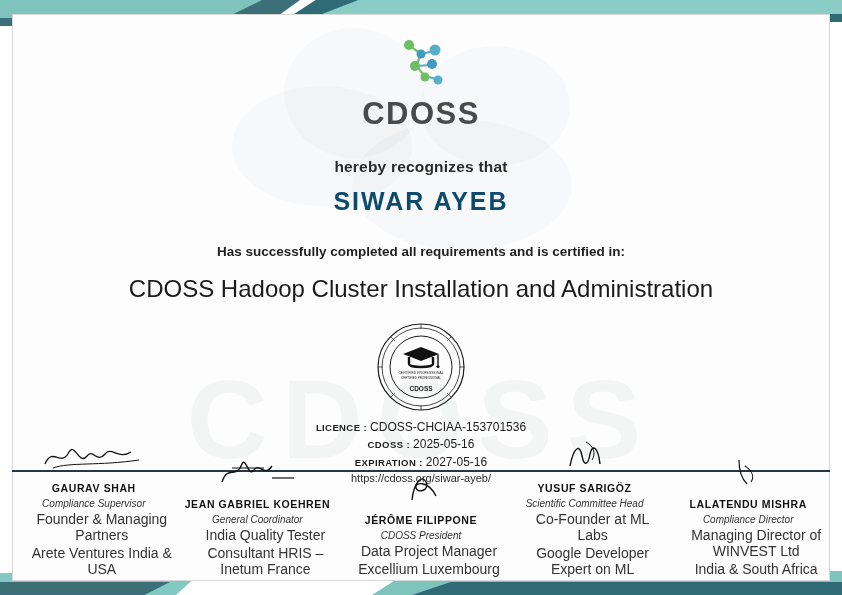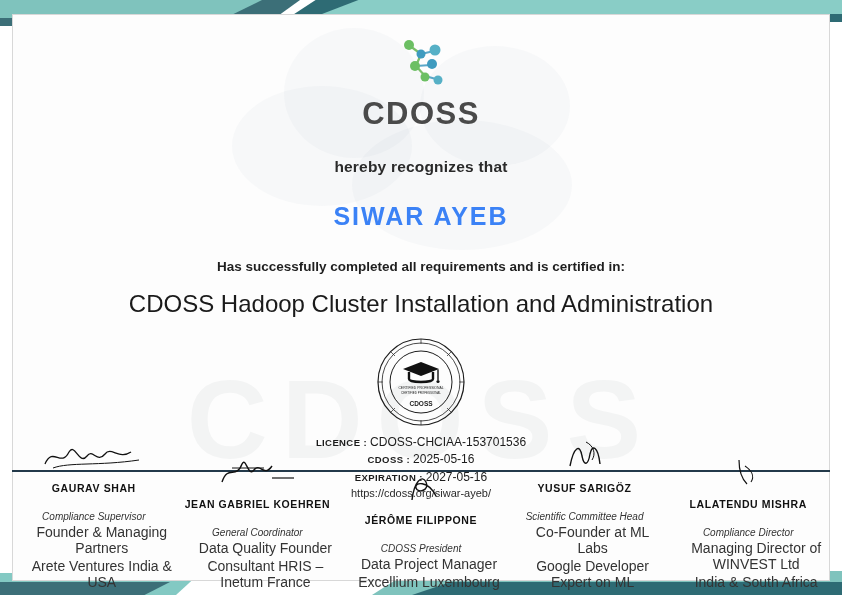--- a/index.html
+++ b/index.html
@@ -127,25 +127,25 @@
     font-family: "Liberation Sans", sans-serif;
   }
   .recognizes {
     margin-top: 26px;
     font-size: 15.5px;
     font-weight: bold;
     color: #2a2a2a;
     letter-spacing: 0.2px;
   }
   .recipient {
-    margin-top: 26px;
+    margin-top: 11px;
     font-size: 25px;
     font-weight: bold;
     letter-spacing: 2px;
-    color: #3b82f6;
+    color: #0c4a6e;
     font-family: "Liberation Sans", sans-serif;
   }
   .completed-line {
     margin-top: 28px;
     font-size: 13.5px;
     font-weight: bold;
     color: #1f1f1f;
   }
   .course-title {
     margin-top: 16px;
@@ -211,21 +211,21 @@
   }
   .sig-name {
     margin-top: 10px;
     font-size: 10.5px;
     font-weight: bold;
     letter-spacing: 0.6px;
     color: #111;
     text-align: center;
   }
   .sig-role {
-    margin-top: 17px;
+    margin-top: 4px;
     font-size: 10px;
     font-style: italic;
     color: #333;
   }
   .sig-line2, .sig-line3 {
     margin-top: 2px;
     font-size: 14px;
     color: #333;
     padding-left: 16px;
   }
@@ -345,21 +345,21 @@
     <div class="sig">
       <div class="sig-mark">
         <svg width="110" height="32" viewBox="0 0 110 32">
           <path d="M20 26 C26 8, 34 24, 40 8 C44 0, 46 22, 52 14 C58 6, 62 22, 70 10" fill="none" stroke="#111" stroke-width="1.4"></path>
           <path d="M30 12 L62 12" fill="none" stroke="#111" stroke-width="1"></path>
           <path d="M70 22 L92 22" fill="none" stroke="#111" stroke-width="1.2"></path>
         </svg>
       </div>
       <div class="sig-name">JEAN GABRIEL KOEHREN</div>
       <div class="sig-role">General Coordinator</div>
-      <div class="sig-line2">Data Quality Founder</div>
+      <div class="sig-line2">India Quality Tester</div>
       <div class="sig-line3">Consultant HRIS – Inetum France</div>
     </div>
 
     <div class="sig">
       <div class="sig-mark">
         <svg width="110" height="32" viewBox="0 0 110 32">
           <path d="M46 28 C48 10, 56 2, 60 10 C64 18, 52 22, 50 16 C48 10, 62 8, 70 24" fill="none" stroke="#111" stroke-width="1.4"></path>
         </svg>
       </div>
       <div class="sig-name">JÉRÔME FILIPPONE</div>

